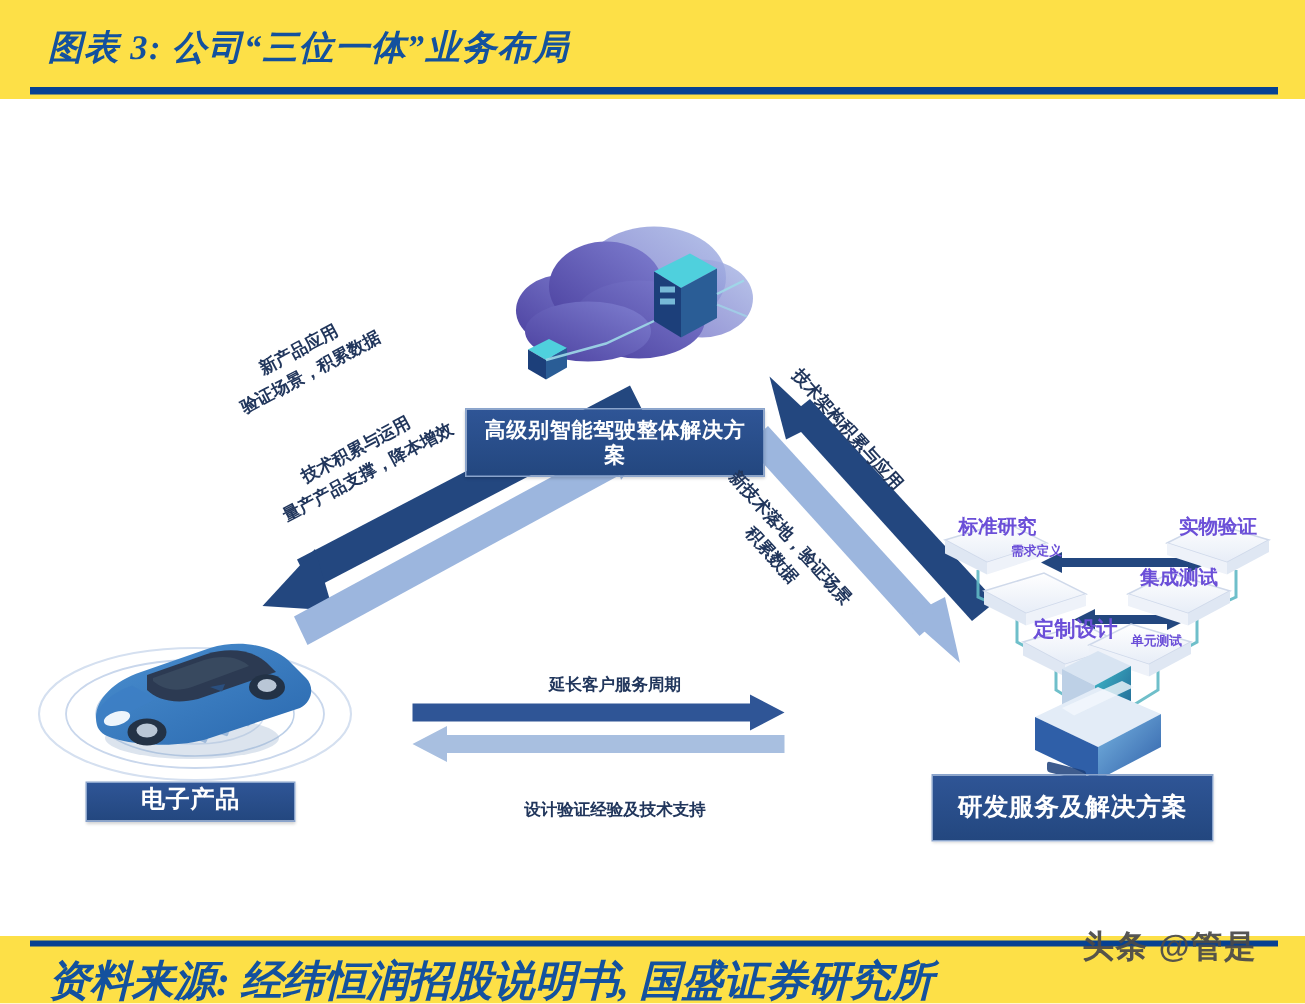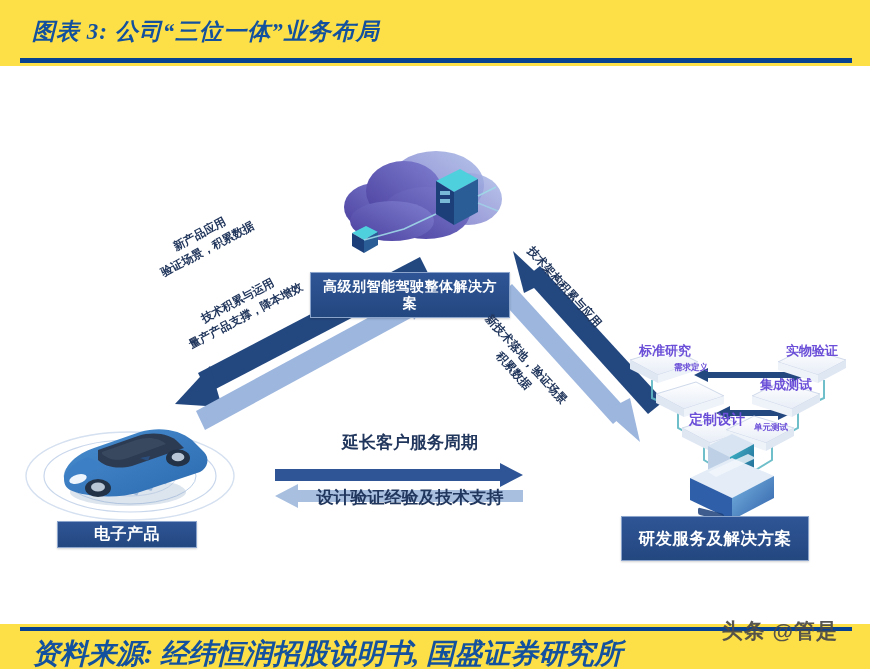--- a/index.html
+++ b/index.html
@@ -127,28 +127,29 @@
     font-weight: bold;
     line-height: 1.45;
     white-space: nowrap;
     text-align: center;
   }
 
   
   .center-label {
     position: absolute;
     color: #21365c;
-    font-size: 17px;
+    font-size: 11px;
     font-weight: bold;
     line-height: 1.45;
     text-align: center;
     white-space: nowrap;
+    margin-top: 19px;
   }
   #lbl-center-top { left: 300px; top: 365px; width: 220px; }
-  #lbl-center-bot { left: 290px; top: 420px; width: 240px; }
+  #lbl-center-bot { left: 290px; top: 448px; width: 240px; }
 
   svg { overflow: visible; }
 </style>
 </head>
 <body>
 
 <div id="page">
 
   <div class="fig-title">图表 3: 公司“三位一体”业务布局</div>
   <div class="rule-top"></div>

